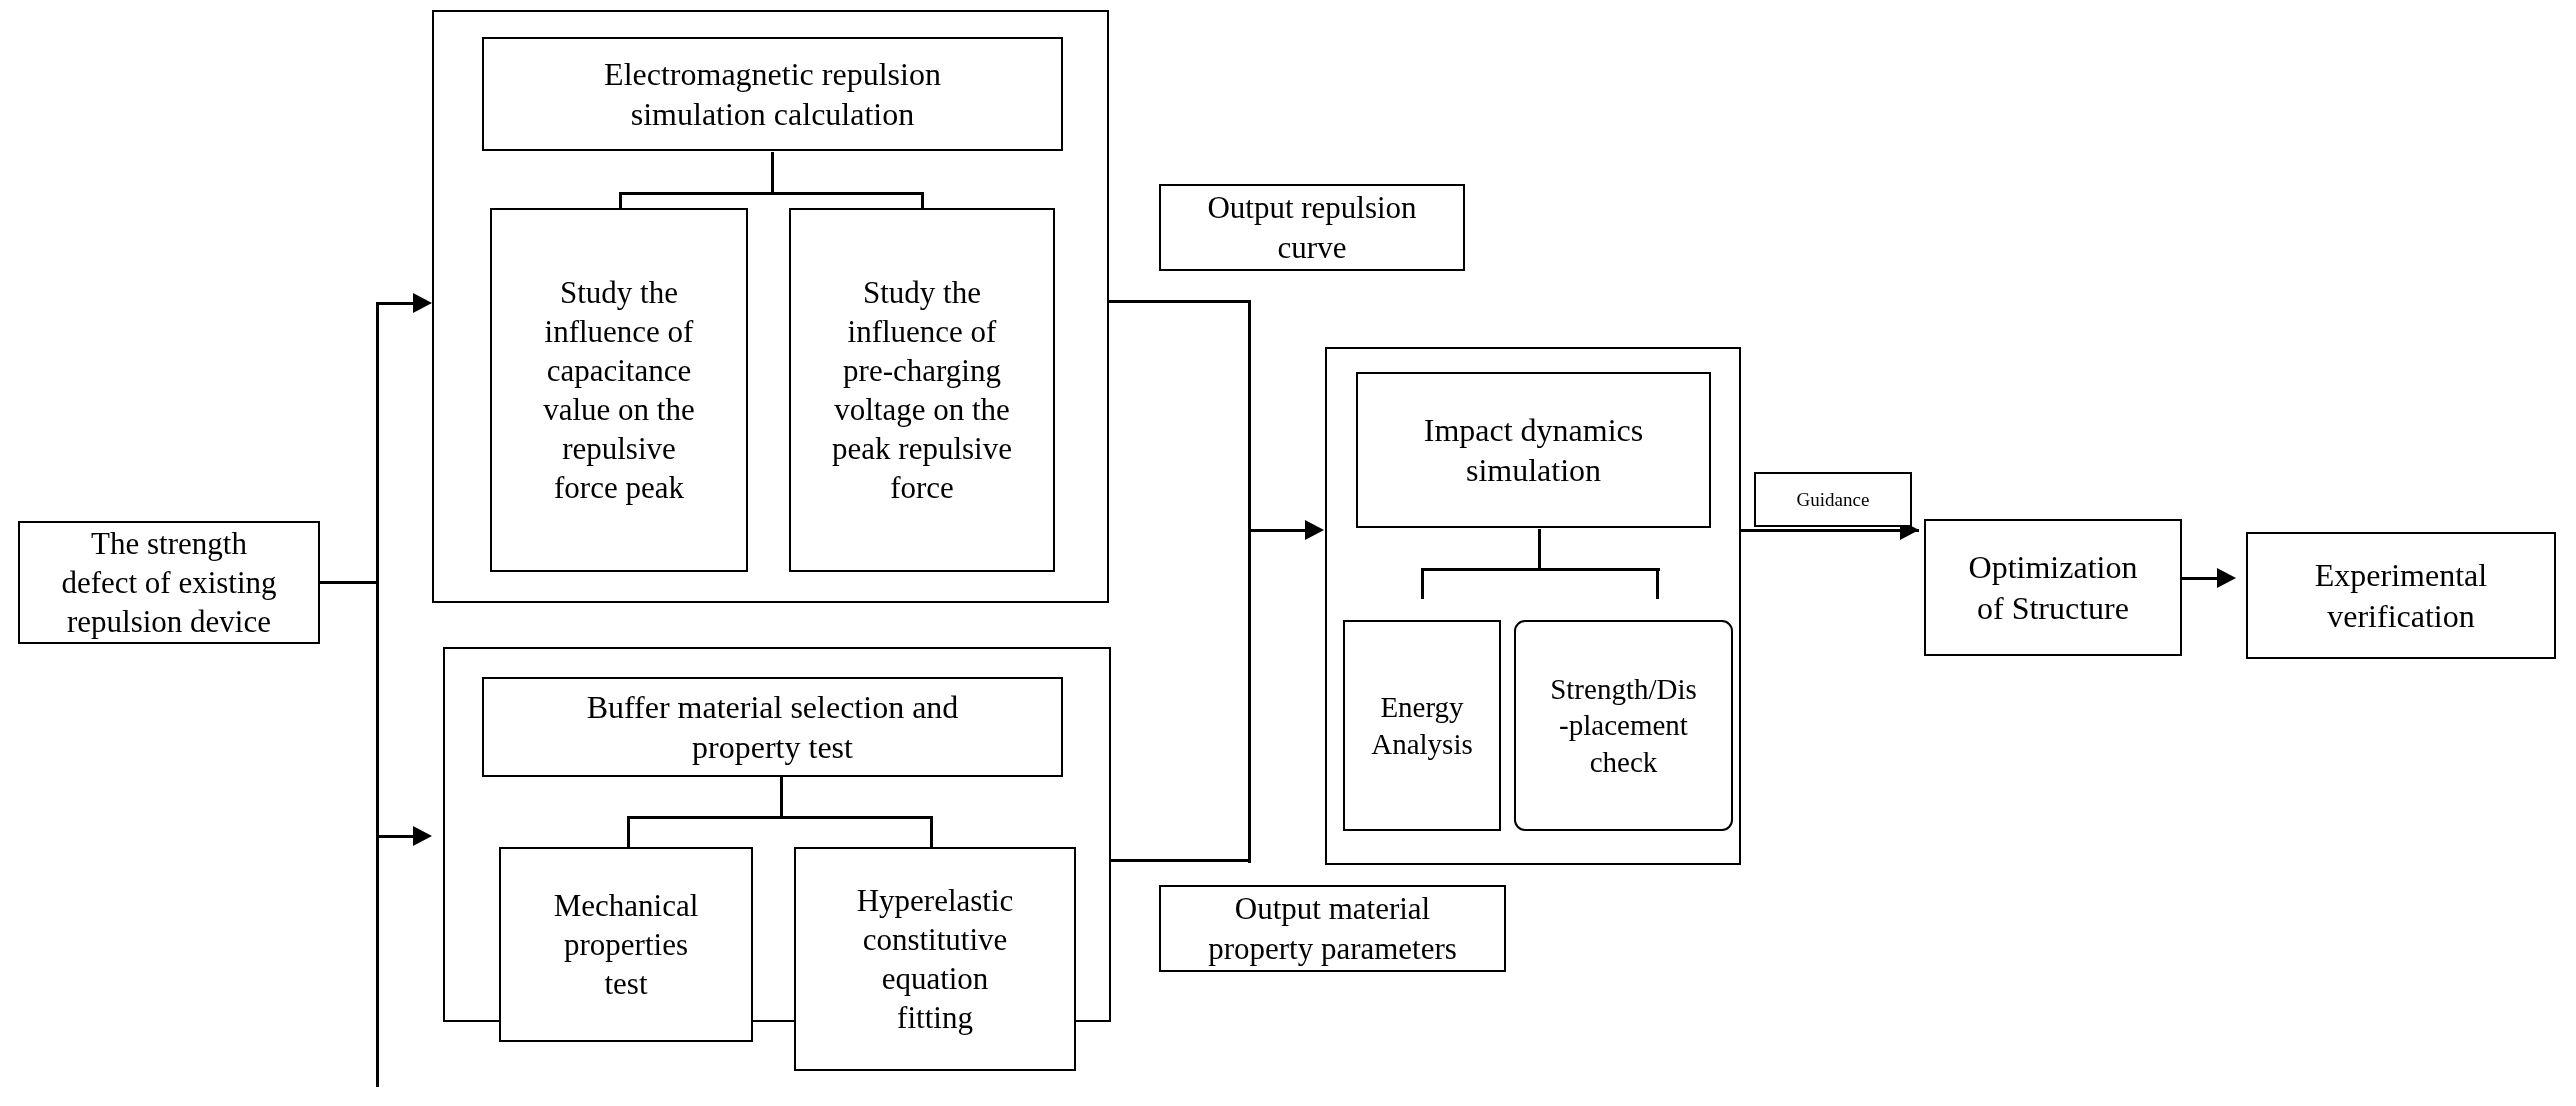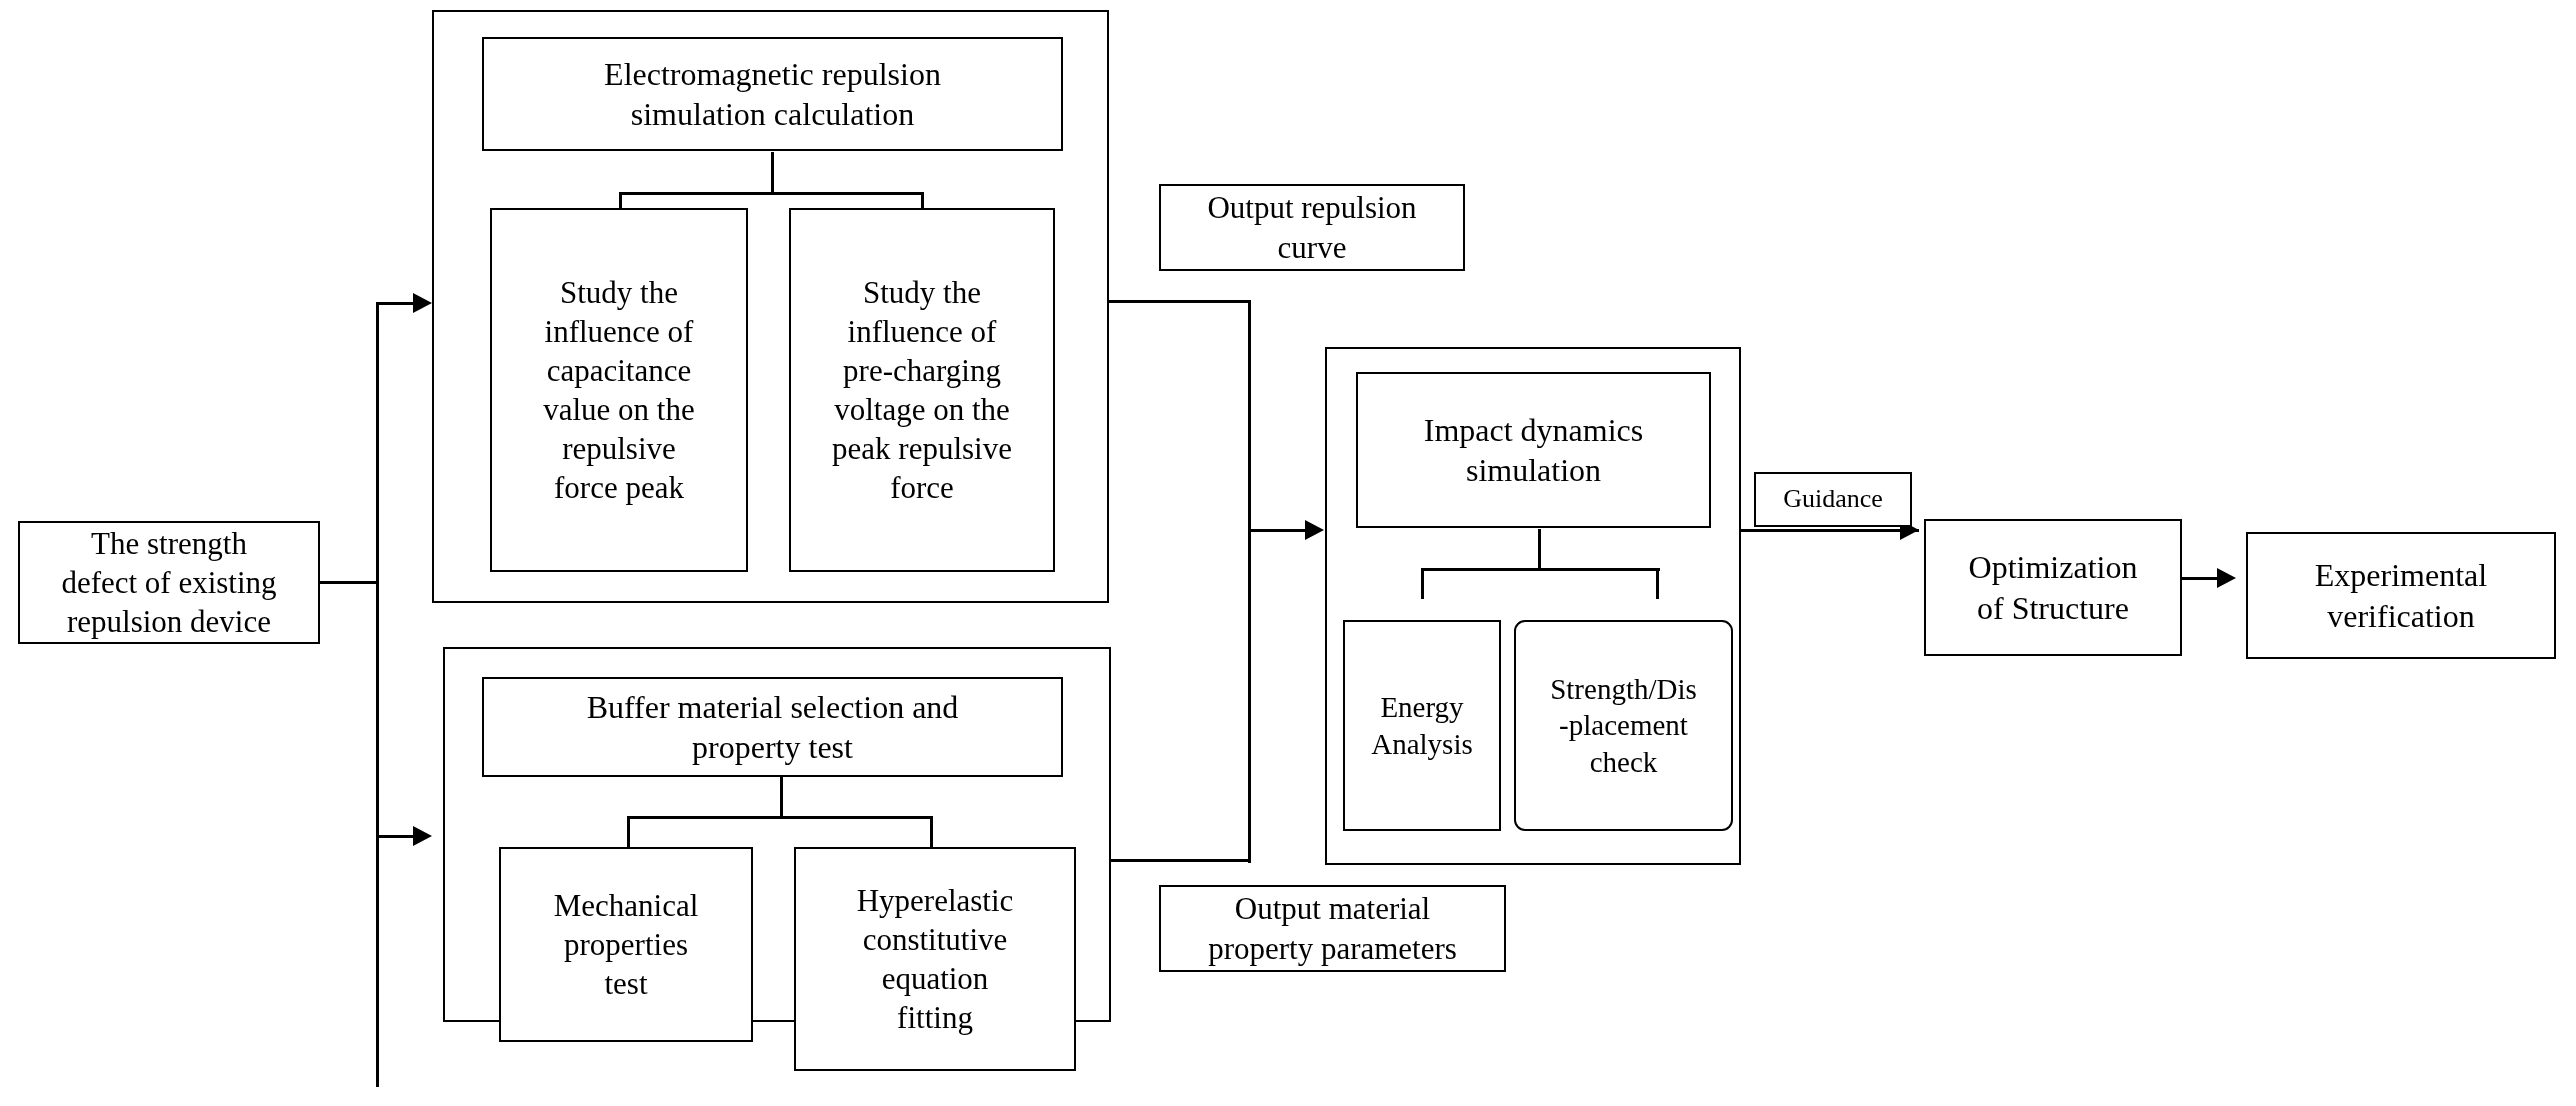--- a/index.html
+++ b/index.html
@@ -41,21 +41,21 @@
     position:absolute;
     width:0;height:0;
     border-top:10.5px solid transparent;
     border-bottom:10.5px solid transparent;
     border-left:19.4px solid #000000;
   }
   
   .fs-lg{font-size:32px;}
   .fs-md{font-size:31px;}
   .fs-sm{font-size:29px;}
-  .fs-xs{font-size:26px;}
+  .fs-xs{font-size:19px;}
 </style>
 </head>
 <body>
 
 <div id="stage">
 
   <div class="box fs-md" style="left:18px;top:521px;width:302px;height:123px;">
     <span class="txt">The strength<br>defect of existing<br>repulsion device</span>
   </div>
 

